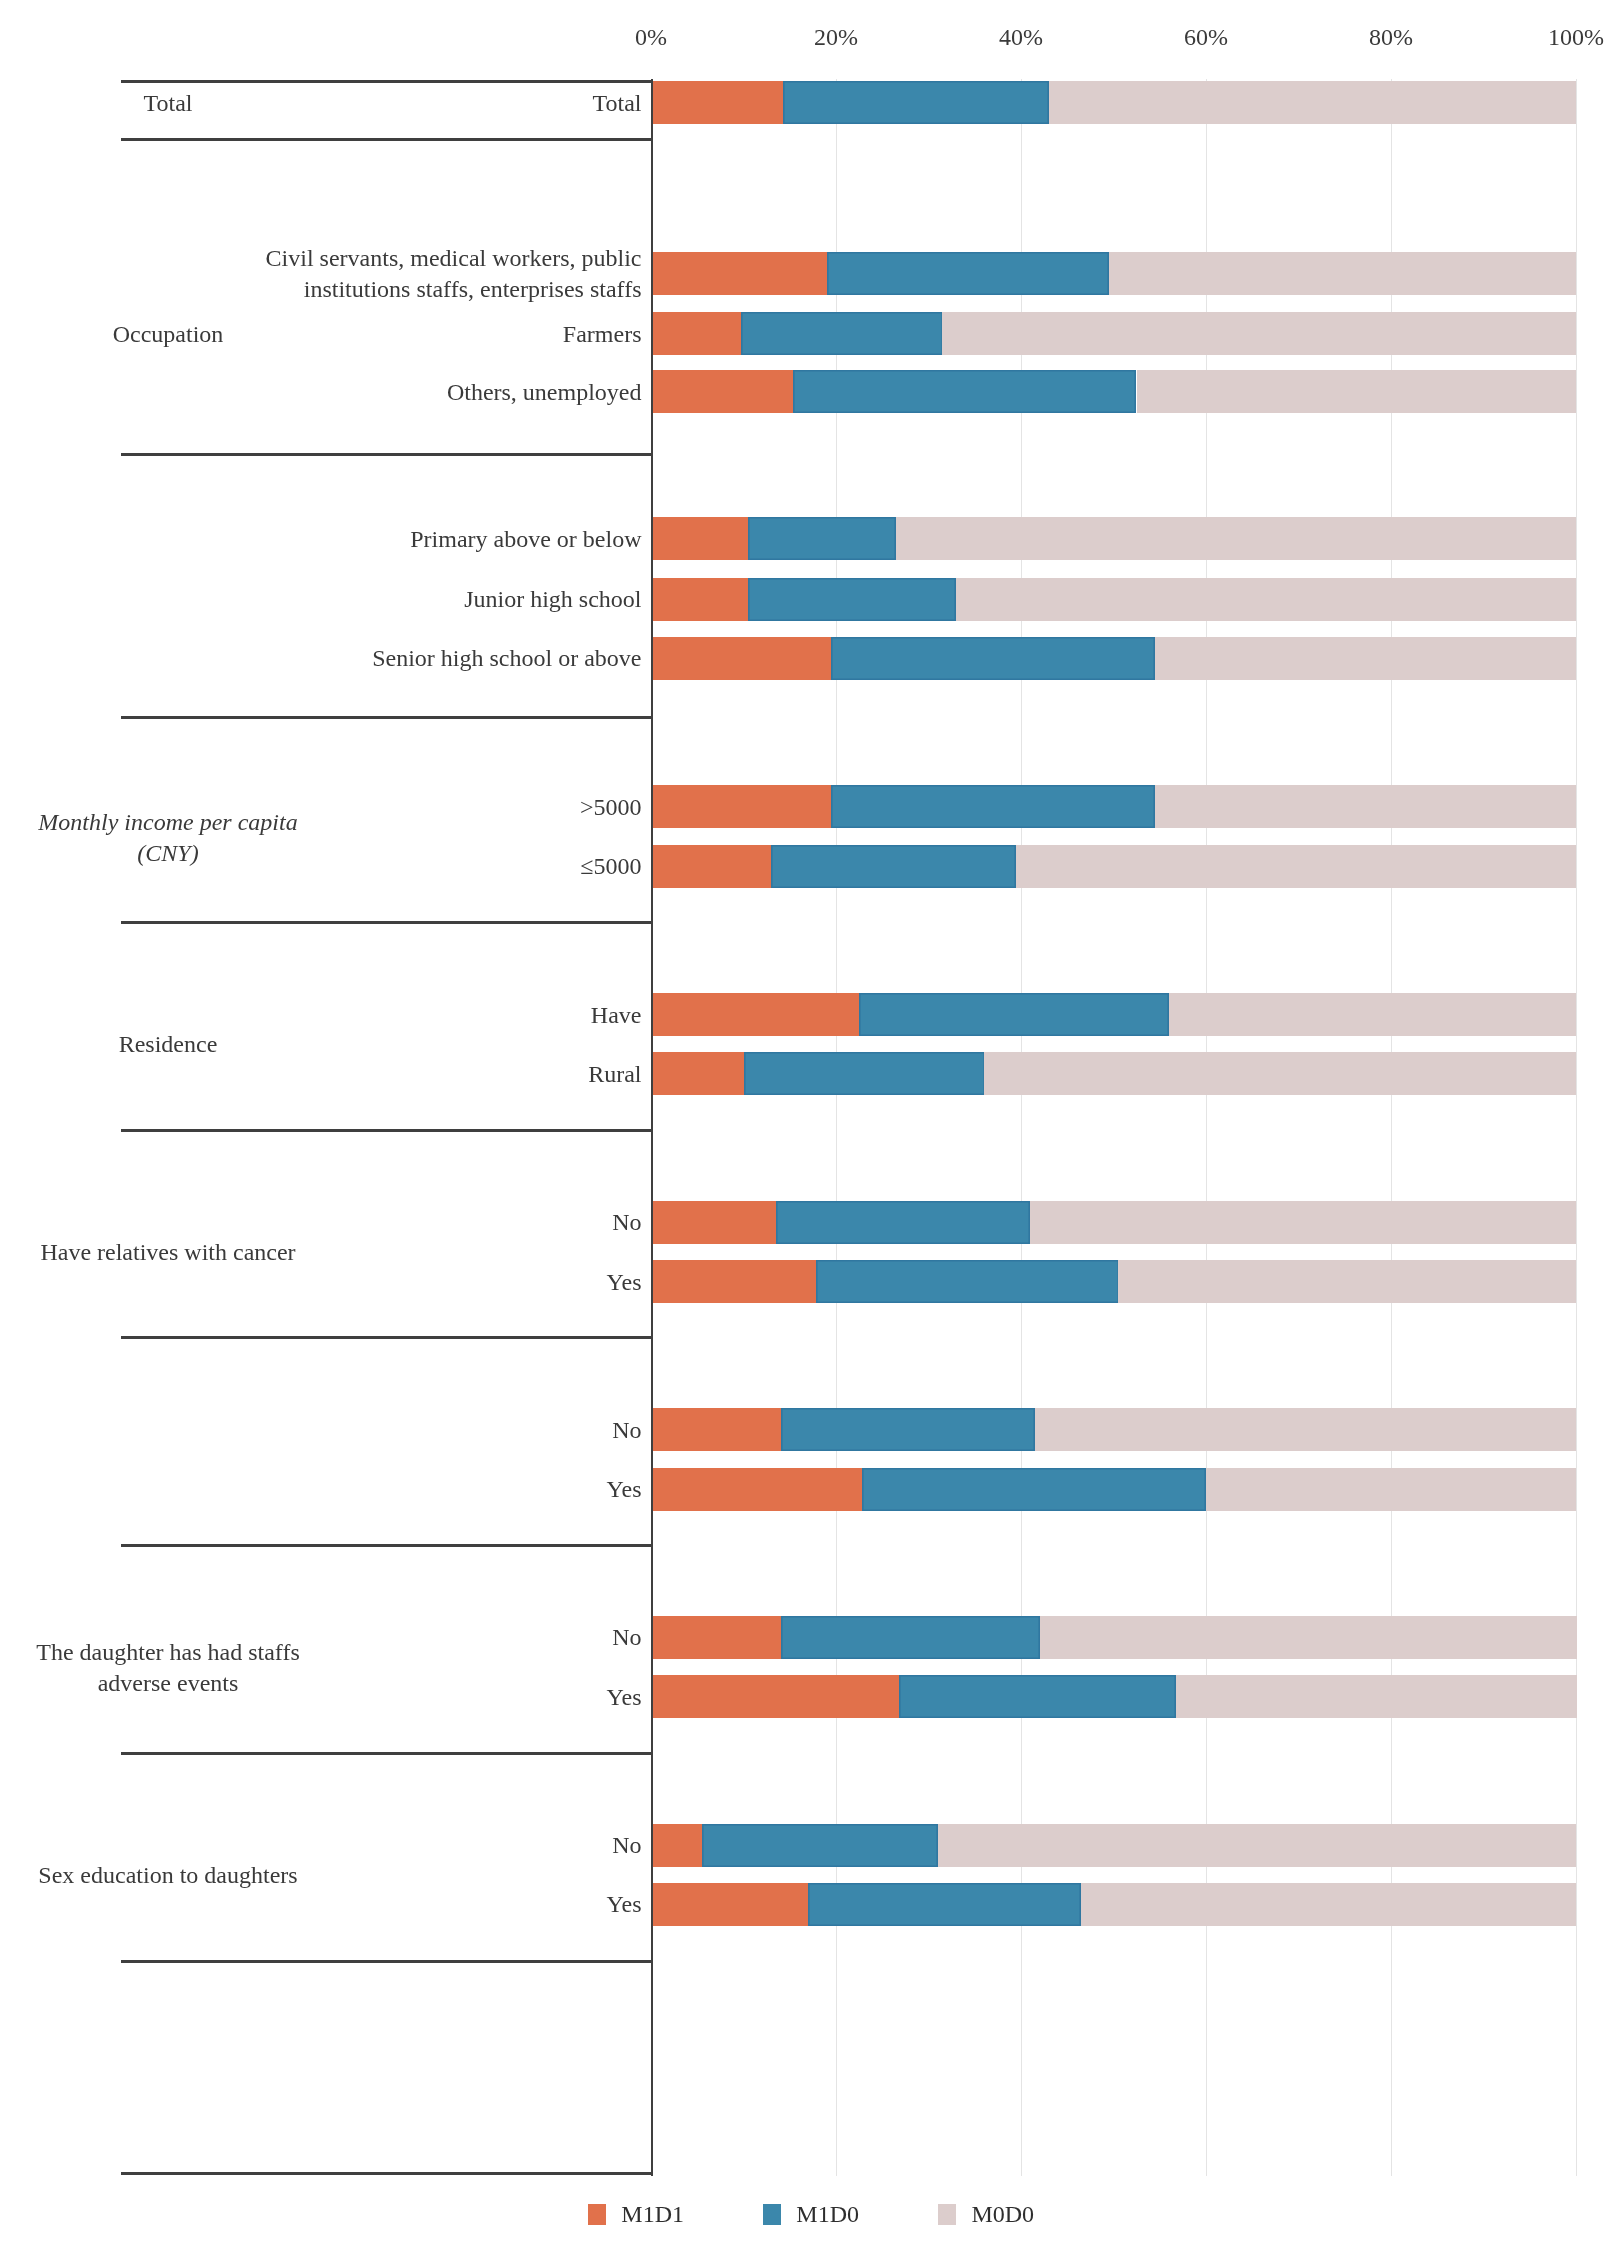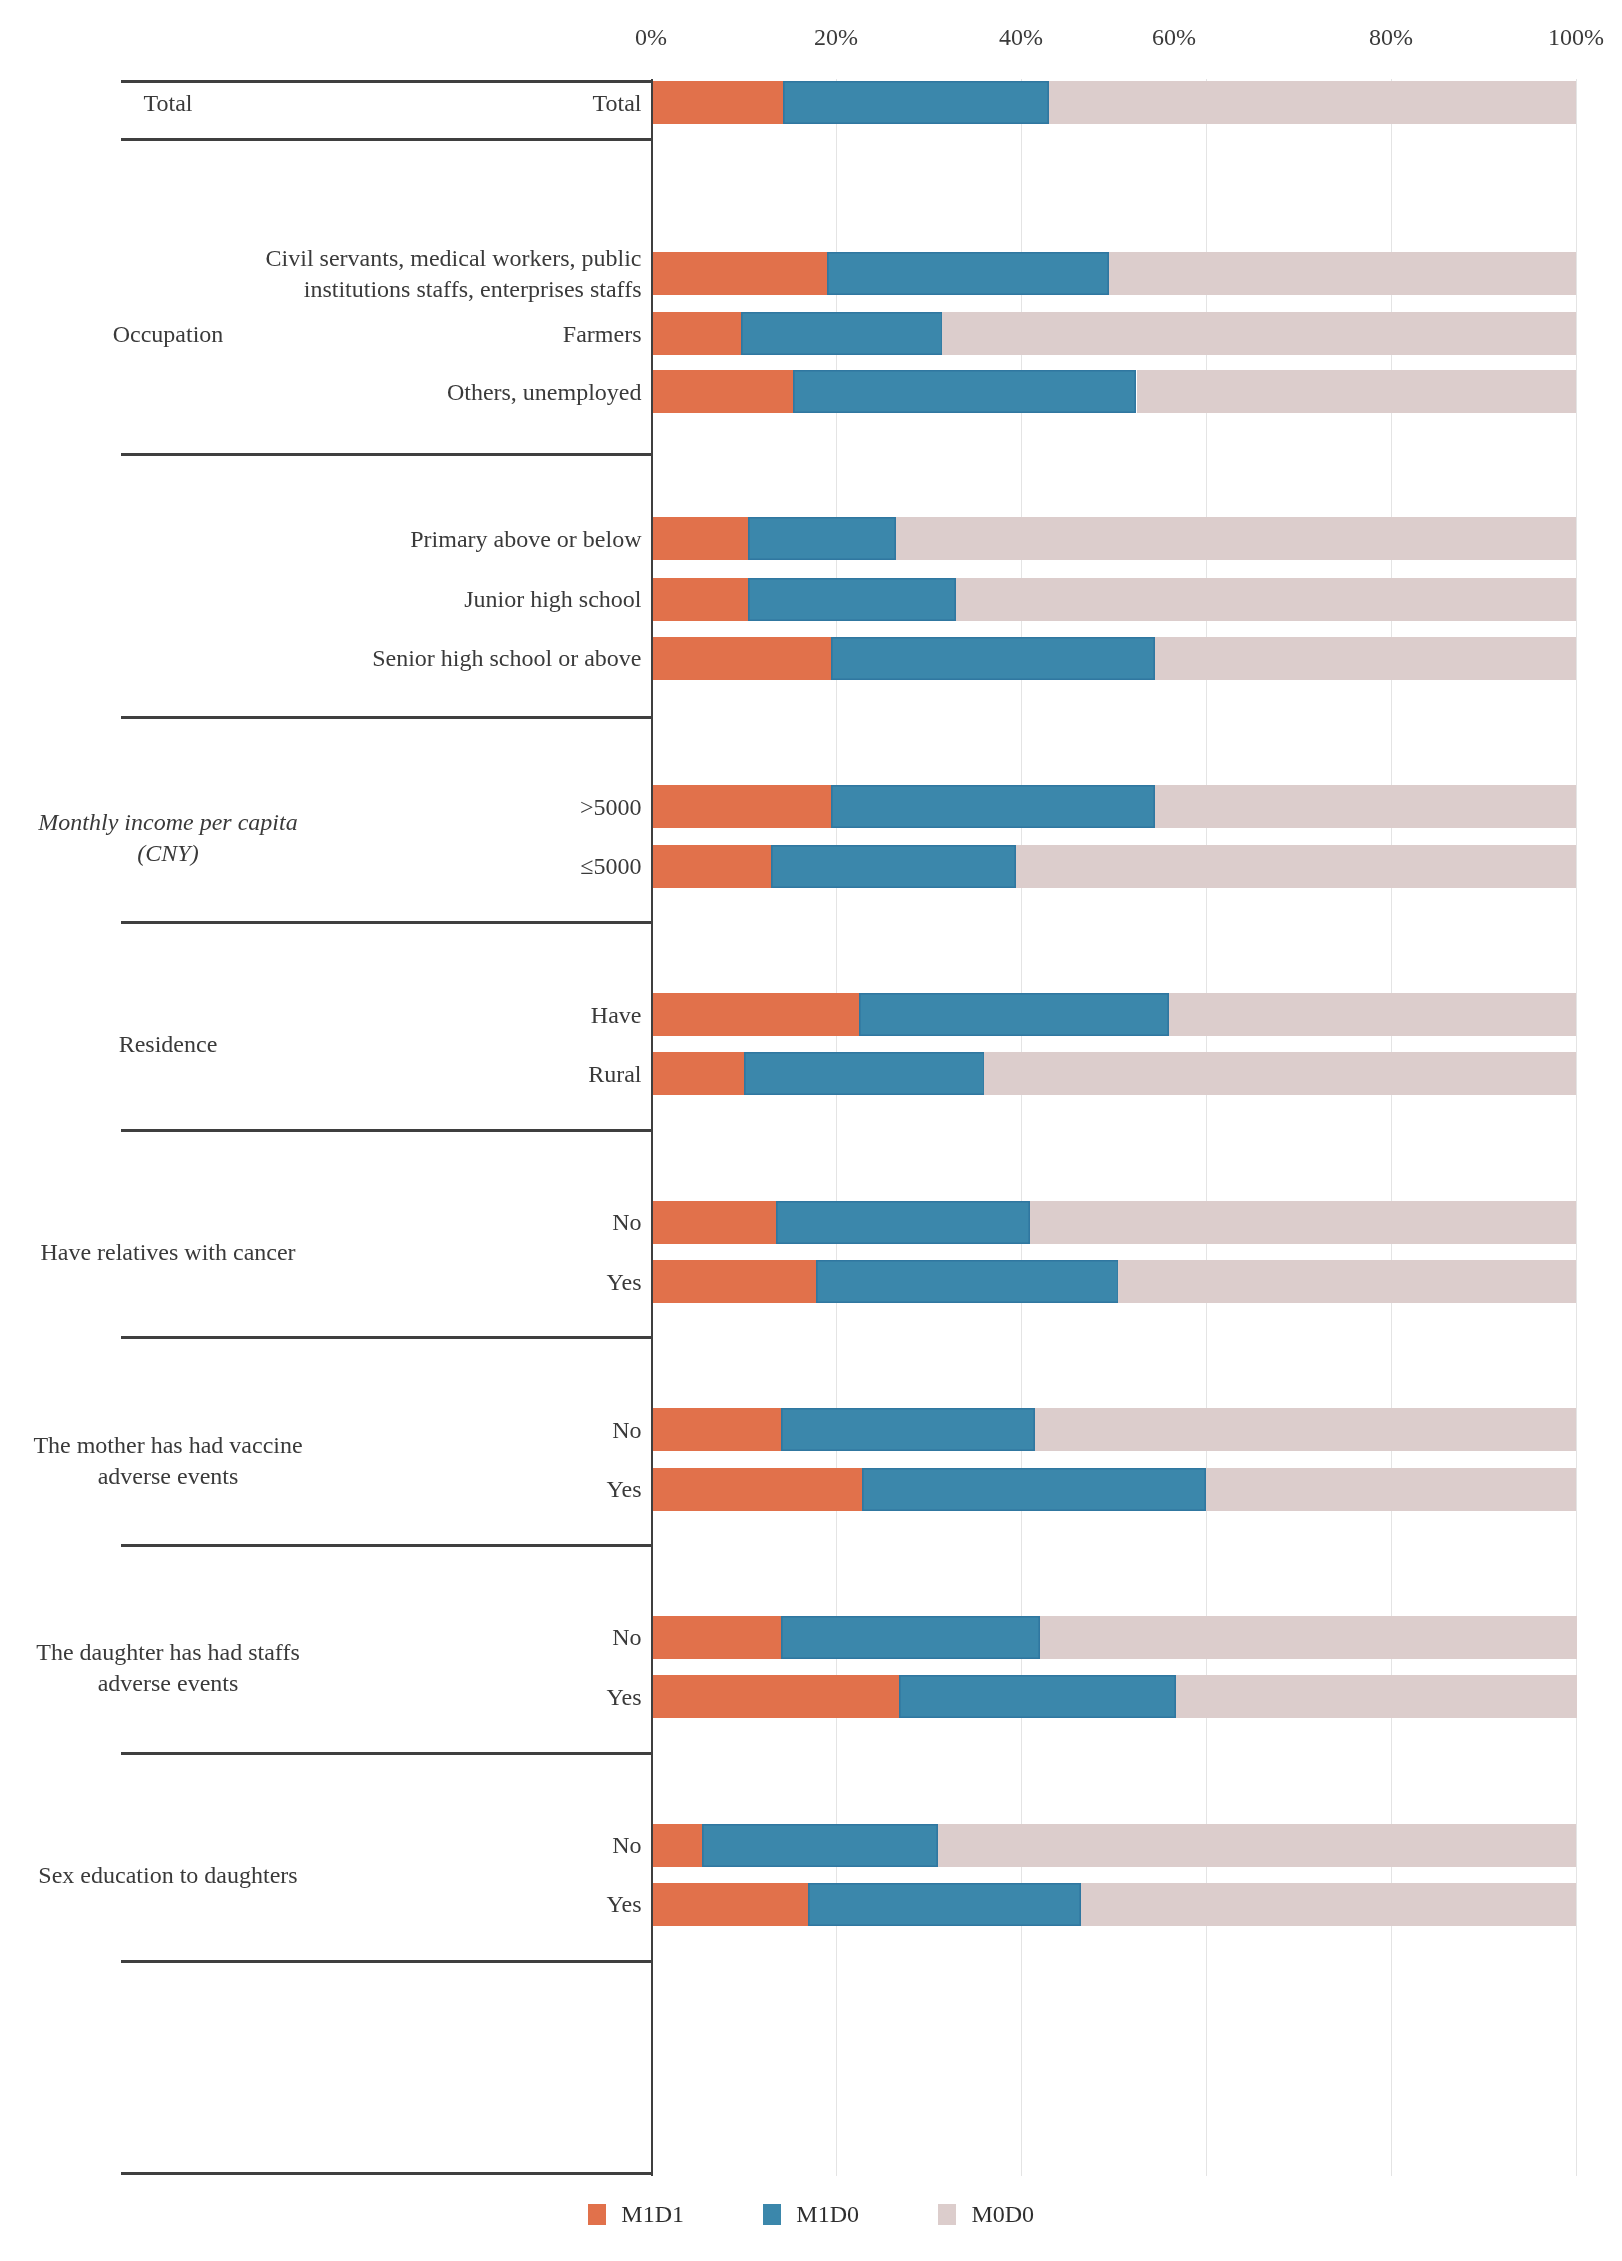--- a/index.html
+++ b/index.html
@@ -56,21 +56,21 @@
 </style>
 </head>
 <body>
 
 <div id="chart">
 
   <div class="ticklabels" id="ticklabels">
       <div class="tick" style="left: 651px;">0%</div>
       <div class="tick" style="left: 836px;">20%</div>
       <div class="tick" style="left: 1021px;">40%</div>
-      <div class="tick" style="left: 1174px;">60%</div>
+      <div class="tick" style="left: 1206px;">60%</div>
       <div class="tick" style="left: 1391px;">80%</div>
       <div class="tick" style="left: 1576px;">100%</div>
     </div>
 
   <div class="plot" id="plot">
       <div class="gridline" style="left: 185px;"></div>
       <div class="gridline" style="left: 370px;"></div>
       <div class="gridline" style="left: 555px;"></div>
       <div class="gridline" style="left: 740px;"></div>
       <div class="gridline" style="left: 925px;"></div>
@@ -201,21 +201,20 @@
       <div class="rowlabel" style="top: 1410px;">Yes</div>
       <div class="rowlabel" style="top: 1558px;">No</div>
       <div class="rowlabel" style="top: 1618px;">Yes</div>
       <div class="rowlabel" style="top: 1766px;">No</div>
       <div class="rowlabel" style="top: 1825px;">Yes</div>
       <div class="grouplabel" style="top: 24px;">Total</div>
       <div class="grouplabel" style="top: 255px;">Occupation</div>
       <div class="grouplabel" style="top: 758px; font-style: italic;">Monthly income per capita (CNY)</div>
       <div class="grouplabel" style="top: 965px;">Residence</div>
       <div class="grouplabel" style="top: 1173px;">Have relatives with cancer</div>
-      <div class="grouplabel" style="top: 1381px;">The mother has had vaccine adverse events</div>
       <div class="grouplabel" style="top: 1588px;">The daughter has had staffs adverse events</div>
       <div class="grouplabel" style="top: 1796px;">Sex education to daughters</div>
     </div>
 
   <div class="legend" id="legend">
       <div class="legitem">
         <span class="swatch" style="background: rgb(225, 113, 75);"></span>
         <span class="legtext">M1D1</span>
       </div>
       <div class="legitem">

